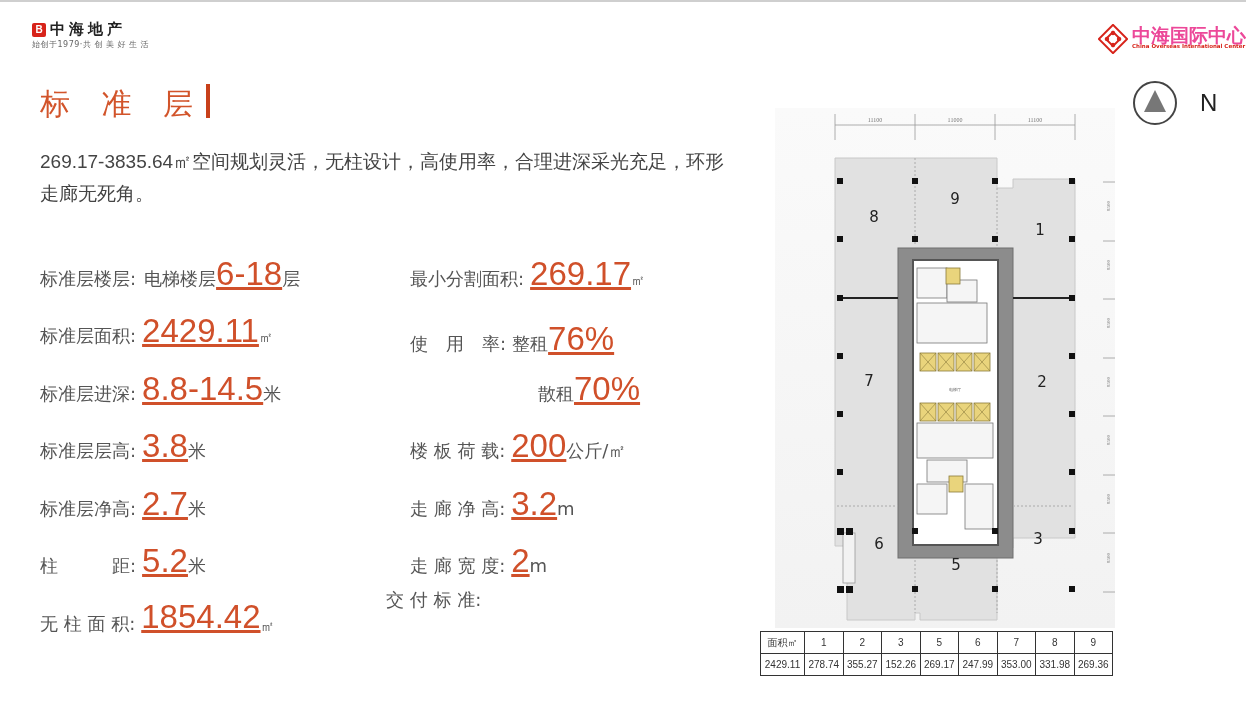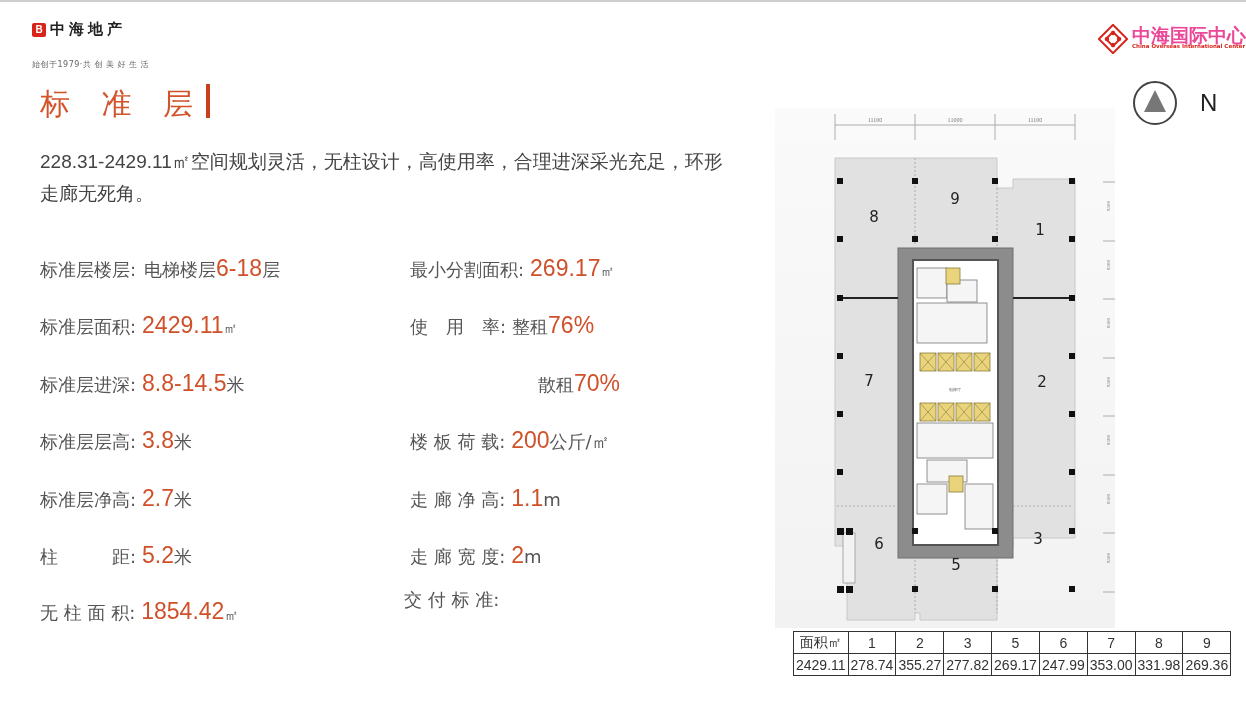--- a/index.html
+++ b/index.html
@@ -5,21 +5,21 @@
   * { box-sizing: border-box; margin: 0; padding: 0; }
   html, body { width: 1246px; height: 714px; overflow: hidden; background: #ffffff; }
   body { position: relative; font-family: "DejaVu Sans", "Liberation Sans", sans-serif; color: #555; }
   .topline { position: absolute; left: 0; top: 0; width: 1246px; height: 2px; background: #cfcfcf; }
 
   
   .logo-left { position: absolute; left: 32px; top: 20px; }
   .logo-left .row { display: flex; align-items: center; }
   .logo-left .badge { width: 14px; height: 14px; background: #d7231a; border-radius: 2px; display:flex; align-items:center; justify-content:center; color:#fff; font-size: 10px; font-weight: bold; margin-right: 4px; font-family: "Liberation Sans", sans-serif; }
   .logo-left .name { font-family: "DejaVu Serif", serif; font-size: 15px; font-weight: bold; color: #222; letter-spacing: 4px; }
-  .logo-left .slogan { font-size: 8px; color: #666; margin-top: 20px; letter-spacing: 0.5px; }
+  .logo-left .slogan { font-size: 8px; color: #666; margin-top: 0; letter-spacing: 0.5px; }
 
   
   .logo-right { position: absolute; left: 1098px; top: 24px; display:flex; align-items:center; }
   .logo-right .mark { width: 30px; height: 30px; position: relative; margin-right: 4px; }
   .logo-right .txt { display:flex; flex-direction: column; }
   .logo-right .cn { color: #ec4899; font-size: 19px; font-weight: bold; letter-spacing: 0px; line-height: 15px; }
   .logo-right .en { color: #d7231a; font-size: 5.5px; font-weight: bold; line-height: 7px; white-space: nowrap; }
 
   
   .title { position: absolute; left: 40px; top: 84px; display:flex; color: #d2542a; font-size: 30px; }
@@ -27,37 +27,37 @@
   .title .bar { width: 4px; height: 34px; background: #c8401a; margin: 0 10px 0 2px; }
   .title .t2 { letter-spacing: 1px; }
 
   
   .desc { position: absolute; left: 40px; top: 146px; width: 690px; font-size: 19px; color: #444; line-height: 32px; font-family: "Liberation Sans", "DejaVu Sans", sans-serif; }
 
   
   .spec { position: absolute; display:flex; align-items: baseline; white-space: nowrap; }
   .spec .lbl { font-size: 18px; color: #555; }
   .spec .pre { font-size: 18px; color: #555; }
-  .spec .val { font-size: 23px; color: #d0502a; font-family: "Liberation Sans", sans-serif; margin-left: 6px; }
+  .spec .val { font-size: 33px; color: #d0502a; font-family: "Liberation Sans", sans-serif; margin-left: 6px; text-decoration: underline; }
   .spec .pre + .val { margin-left: 0; }
   .spec .unit { font-size: 18px; color: #555; }
   .spec .unit.small { font-size: 14px; }
   .spec .plain { font-size: 18px; color: #555; }
 
   
   .plan { position: absolute; left: 775px; top: 108px; width: 340px; height: 520px; background: linear-gradient(180deg, #fafafa 0%, #f2f2f2 100%); }
   .plan svg { position: absolute; left: 0; top: 0; }
 
   
   .compass { position: absolute; left: 1133px; top: 81px; width: 44px; height: 44px; border: 2px solid #444; border-radius: 50%; display:flex; align-items:center; justify-content:center; }
   .compass .tri { width: 0; height: 0; border-left: 11px solid transparent; border-right: 11px solid transparent; border-bottom: 22px solid #777; margin-top: -4px; }
   .north { position: absolute; left: 1200px; top: 89px; font-size: 24px; color: #222; font-family: "Liberation Sans", sans-serif; }
 
   
-  .area-table { position: absolute; left: 793px; top: 631px; border-collapse: collapse; font-family: "Liberation Sans", sans-serif; font-size: 14px; color: #333; }
+  .area-table { position: absolute; left: 760px; top: 631px; border-collapse: collapse; font-family: "Liberation Sans", sans-serif; font-size: 10px; color: #333; }
   .area-table td { border: 1px solid #333; height: 22px; text-align: center; padding: 0 2px; }
   .area-table td.c0 { width: 44px; }
   .area-table td.cn { width: 38.5px; }
 </style>
 </head>
 <body>
 
 <div class="topline"></div>
 
 <div class="logo-left">
@@ -87,21 +87,21 @@
     <div class="cn">中海国际中心</div>
     <div class="en">China Overseas International Center</div>
   </div>
 </div>
 
 <div class="title">
   <span class="t1">标 准 层</span>
   <span class="bar"></span>
 </div>
 
-<div class="desc">228.31-2429.11㎡空间规划灵活，无柱设计，高使用率，合理进深采光充足，环形走廊无死角。</div>
+<div class="desc">269.17-3835.64㎡空间规划灵活，无柱设计，高使用率，合理进深采光充足，环形走廊无死角。</div>
 
 <div class="spec" style="left:40px; top:255px;">
   <span class="lbl">标准层楼层:</span>
   <span class="pre" style="margin-left:8px;">电梯楼层</span>
   <span class="val">6-18</span>
   <span class="unit">层</span>
 </div>
 <div class="spec" style="left:40px; top:312px;">
   <span class="lbl">标准层面积:</span>
   <span class="val">2429.11</span>
@@ -131,45 +131,45 @@
   <span class="lbl">无 柱 面 积:</span>
   <span class="val">1854.42</span>
   <span class="unit small">㎡</span>
 </div>
 
 <div class="spec" style="left:410px; top:255px;">
   <span class="lbl">最小分割面积:</span>
   <span class="val">269.17</span>
   <span class="unit small">㎡</span>
 </div>
-<div class="spec" style="left:410px; top:312px;justify-content:flex-end;">
+<div class="spec" style="left:410px; top:320px;justify-content:flex-end;">
   <span class="lbl">使　用　率:</span>
   <span class="pre" style="margin-left:6px;">整租</span>
   <span class="val">76%</span>
 </div>
 <div class="spec" style="left:538px; top:370px;">
   <span class="pre">散租</span>
   <span class="val">70%</span>
 </div>
 <div class="spec" style="left:410px; top:427px;">
   <span class="lbl">楼 板 荷 载:</span>
   <span class="val">200</span>
   <span class="unit">公斤/㎡</span>
 </div>
 <div class="spec" style="left:410px; top:485px;">
   <span class="lbl">走 廊 净 高:</span>
-  <span class="val">1.1</span>
+  <span class="val">3.2</span>
   <span class="unit">m</span>
 </div>
 <div class="spec" style="left:410px; top:542px;justify-content:space-between;">
   <span class="lbl">走 廊 宽 度:</span>
   <span class="val">2</span>
   <span class="unit">m</span>
 </div>
-<div class="spec" style="left:404px; top:588px;">
+<div class="spec" style="left:386px; top:588px;">
   <span class="lbl">交 付 标 准:</span>
 </div>
 
 <div class="compass">
     <div class="tri"></div>
   </div>
 <div class="north">N</div>
 
 <div class="plan">
   <svg width="340" height="520" viewBox="0 0 340 520">
@@ -312,21 +312,21 @@
     <td class="cn">5</td>
     <td class="cn">6</td>
     <td class="cn">7</td>
     <td class="cn">8</td>
     <td class="cn">9</td>
   </tr>
   <tr>
     <td class="c0">2429.11</td>
     <td class="cn">278.74</td>
     <td class="cn">355.27</td>
-    <td class="cn">277.82</td>
+    <td class="cn">152.26</td>
     <td class="cn">269.17</td>
     <td class="cn">247.99</td>
     <td class="cn">353.00</td>
     <td class="cn">331.98</td>
     <td class="cn">269.36</td>
   </tr>
 </tbody>
   </table>
 
 </body></html>

